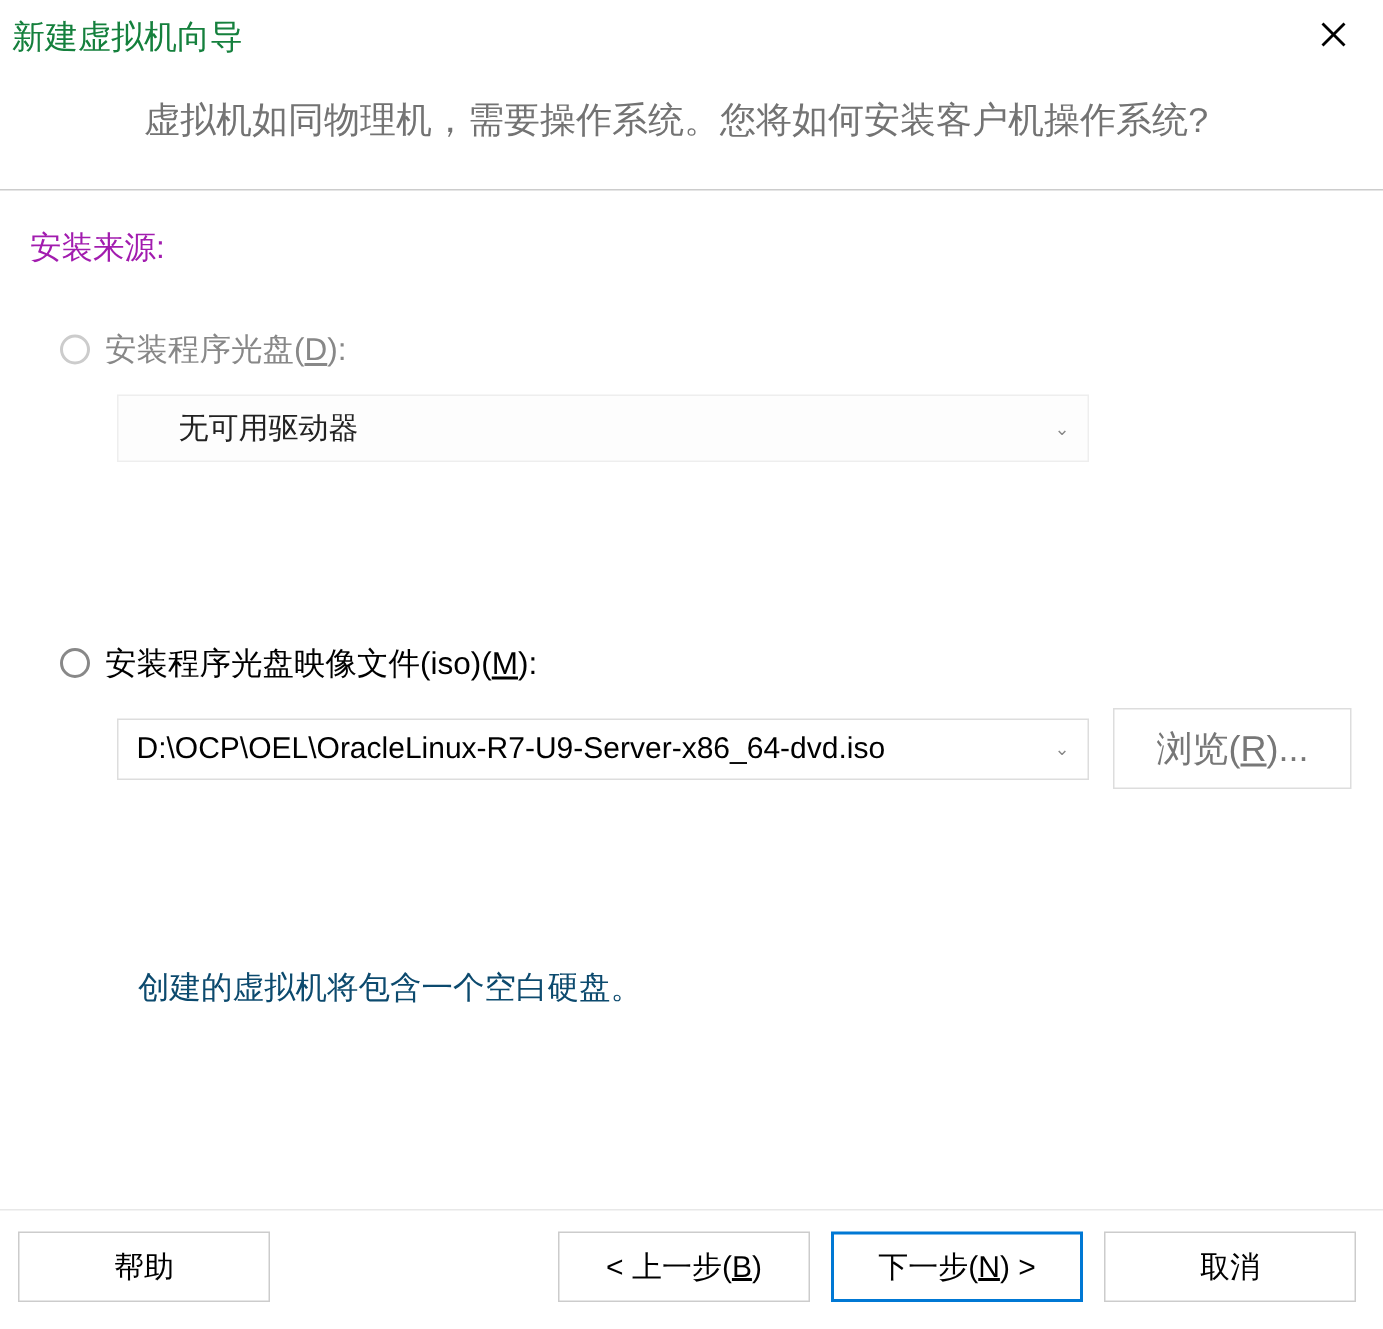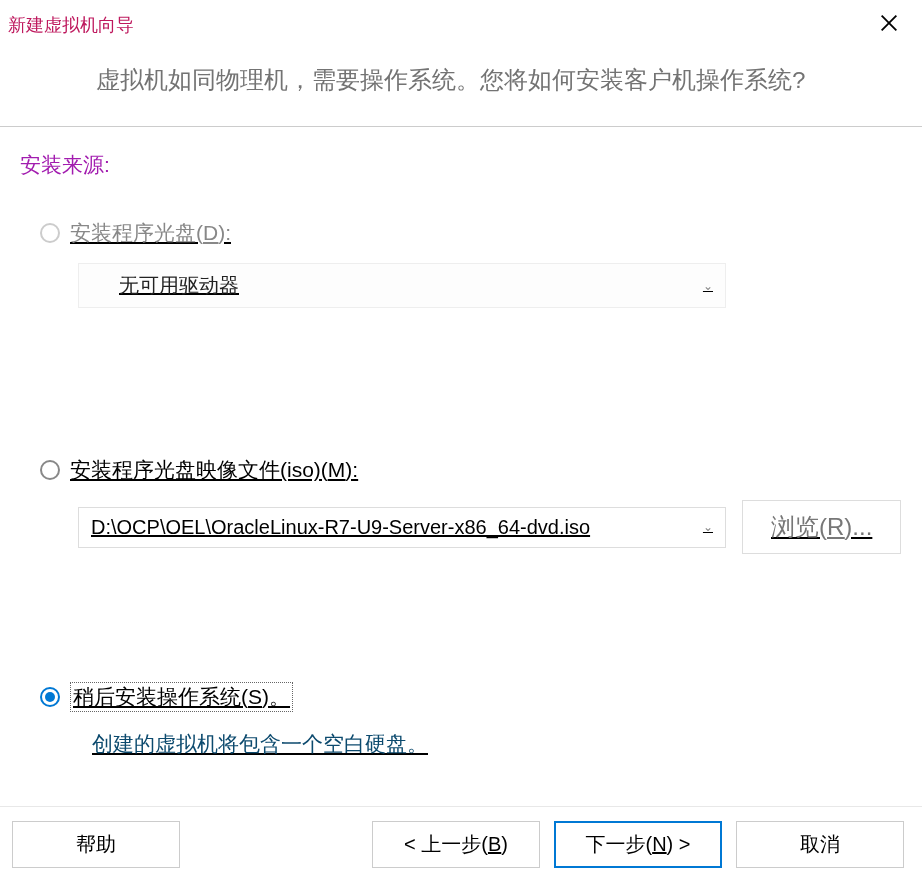--- a/index.html
+++ b/index.html
@@ -17,22 +17,22 @@
       display: flex;
       flex-direction: column;
     }
     .title-bar {
       display: flex;
       justify-content: space-between;
       align-items: center;
       padding: 10px 12px 8px 8px;
     }
     .title-text {
-      font-size: 18px;
-      color: #be185d;
+      font-size: 22px;
+      color: #15803d;
     }
     .close-icon {
       font-size: 26px;
       cursor: pointer;
       padding: 2px 10px;
       line-height: 1;
       font-weight: normal;
     }
     .close-icon svg {
       width: 22px;
@@ -66,22 +66,20 @@
     }
     .source-label {
       font-size: 21px;
       color: #a21caf;
       margin-bottom: 40px;
     }
     .radio-group {
       padding-left: 20px;
     }
     .radio-option {
-      margin-bottom: 28px;
-      text-decoration: underline;
     }
     .radio-line {
       display: flex;
       align-items: center;
       gap: 10px;
       margin-bottom: 16px;
     }
     .radio-circle {
       width: 20px;
       height: 20px;
@@ -256,26 +254,20 @@
         </div>
         <button class="browse-btn">
           <span>浏览(</span><span class="underline">R</span><span>)...</span>
         </button>
       </div>
     </div>
 
     <div class="option-spacer-2"></div>
 
     <div class="radio-option">
-      <div class="radio-line">
-        <span class="radio-circle selected"></span>
-        <span class="radio-label selected-box">
-          <span>稍后安装操作系统(</span><span class="underline">S</span><span>)。</span>
-        </span>
-      </div>
       <div class="desc-text">创建的虚拟机将包含一个空白硬盘。</div>
     </div>
 
   </div>
 </div>
 
 <div class="footer">
   <button class="footer-btn help">帮助</button>
   <div class="footer-spacer"></div>
   <button class="footer-btn">

